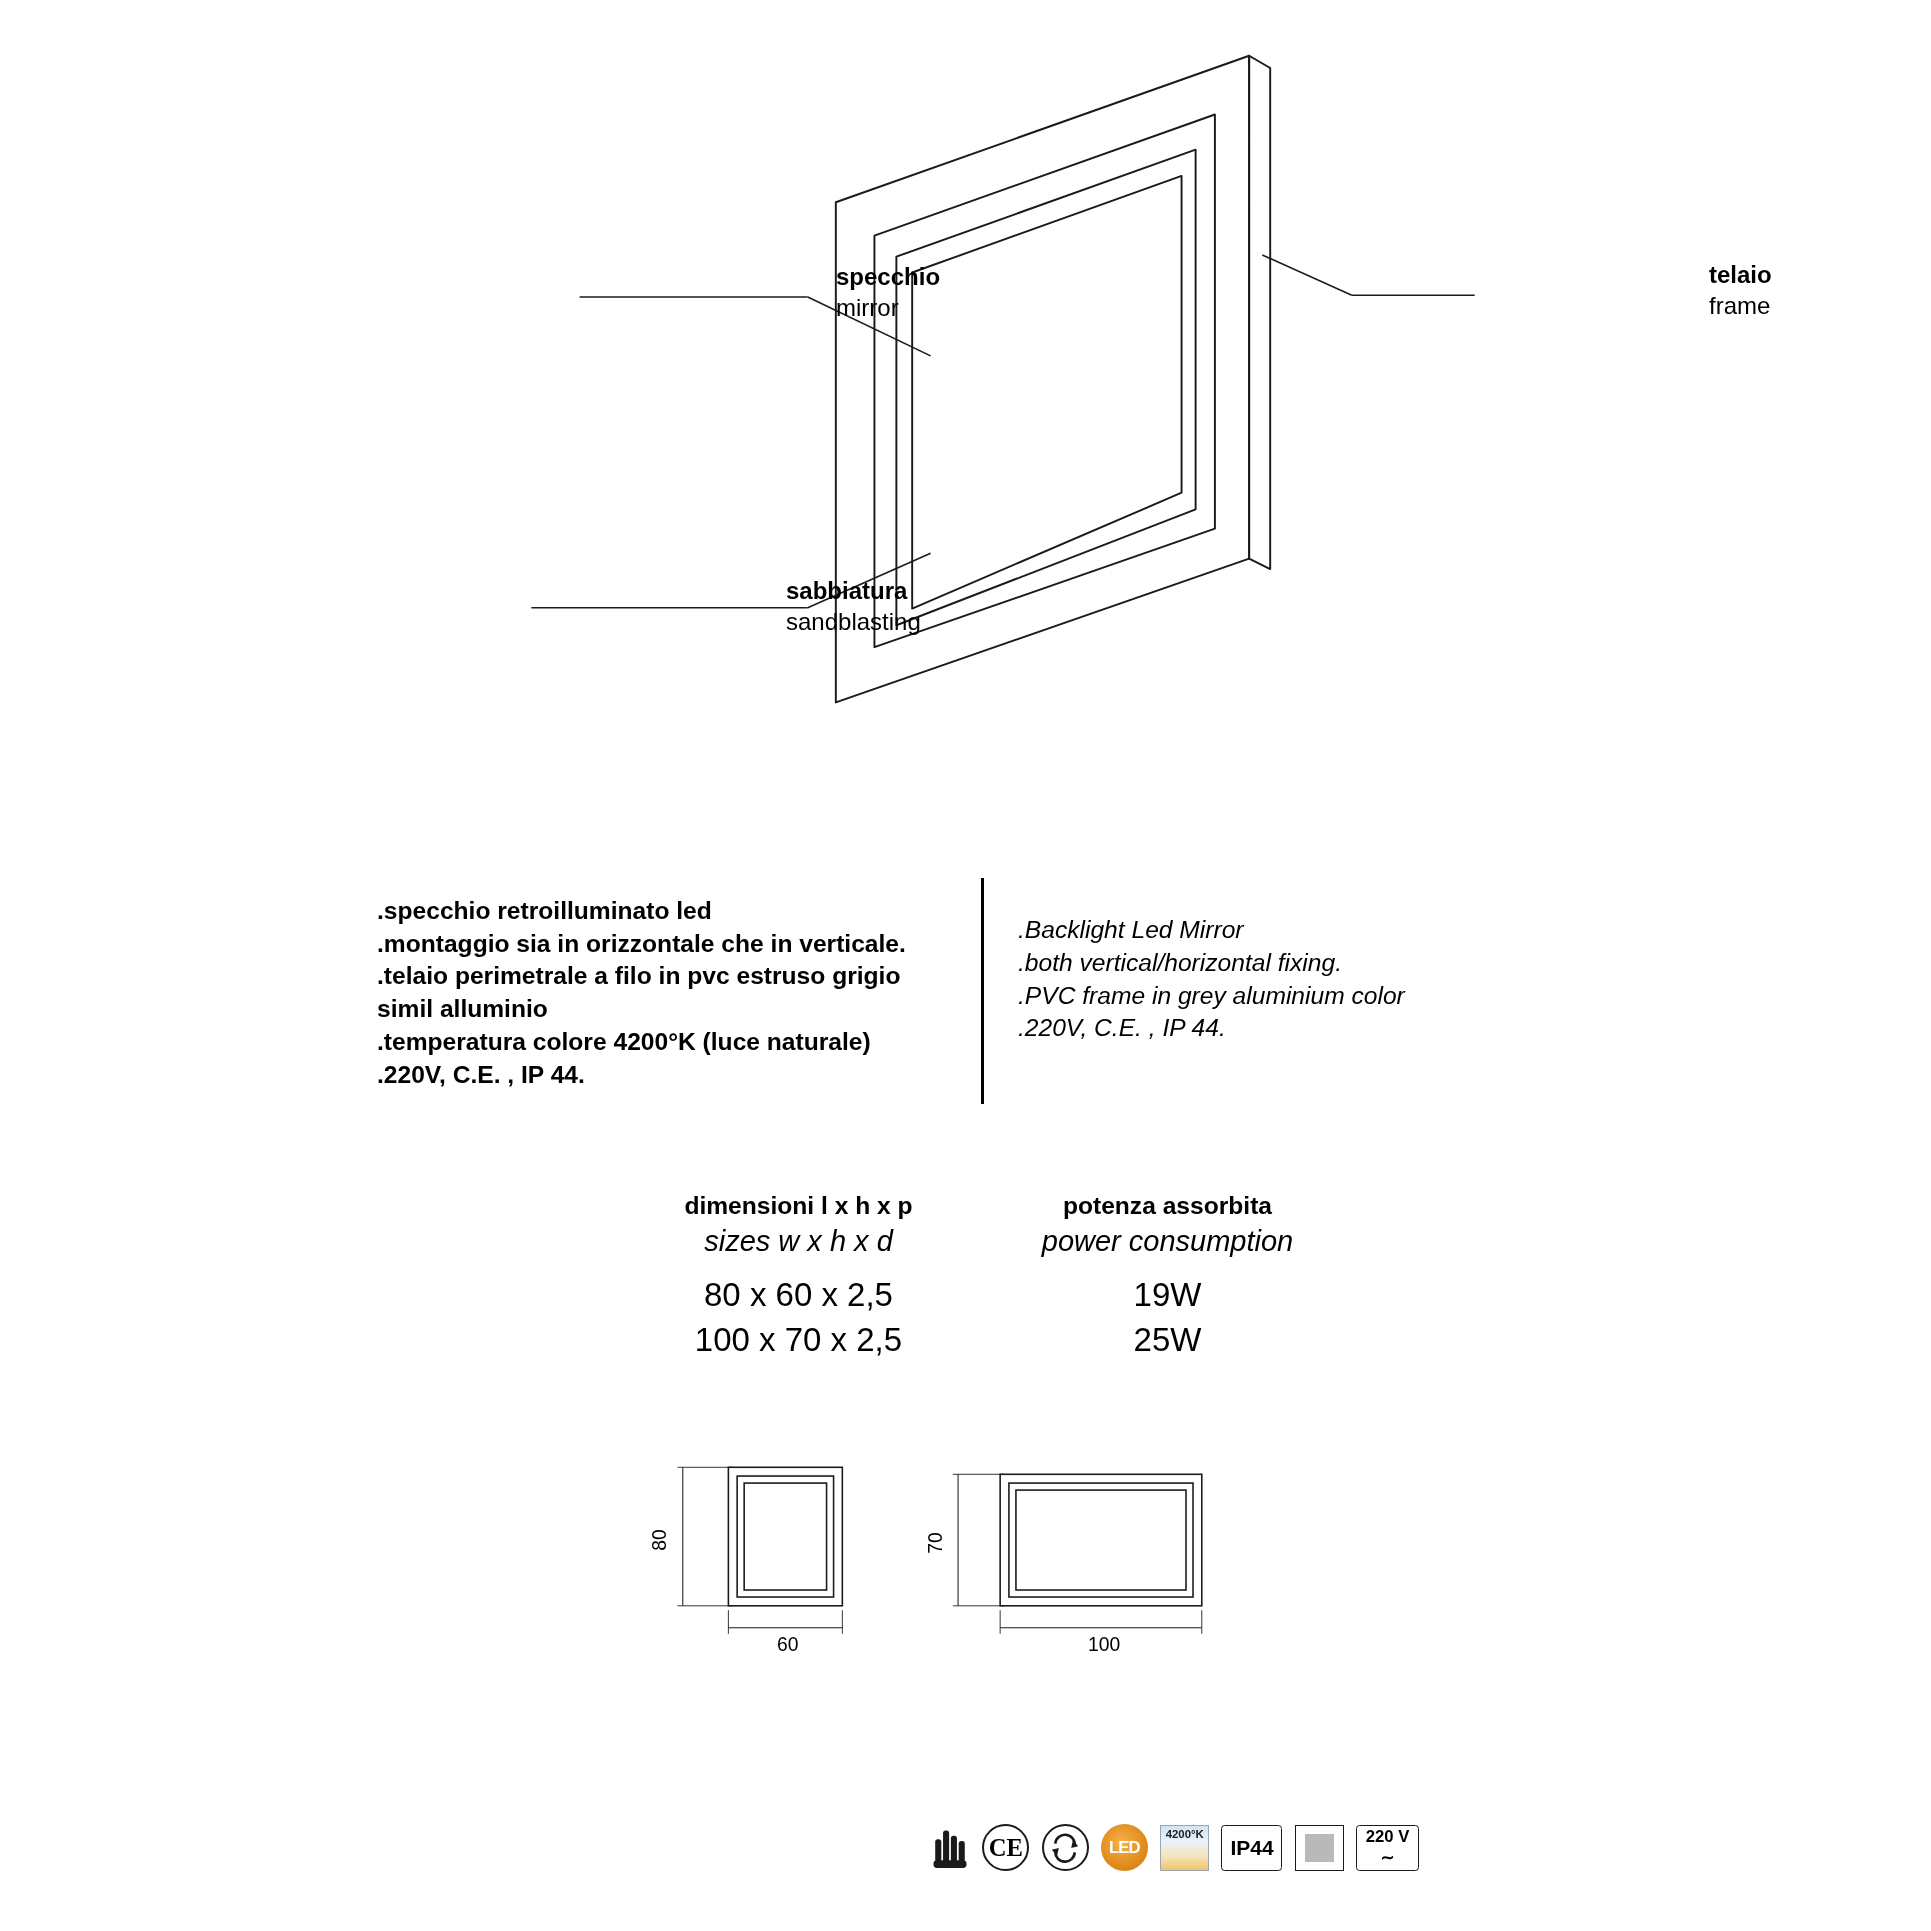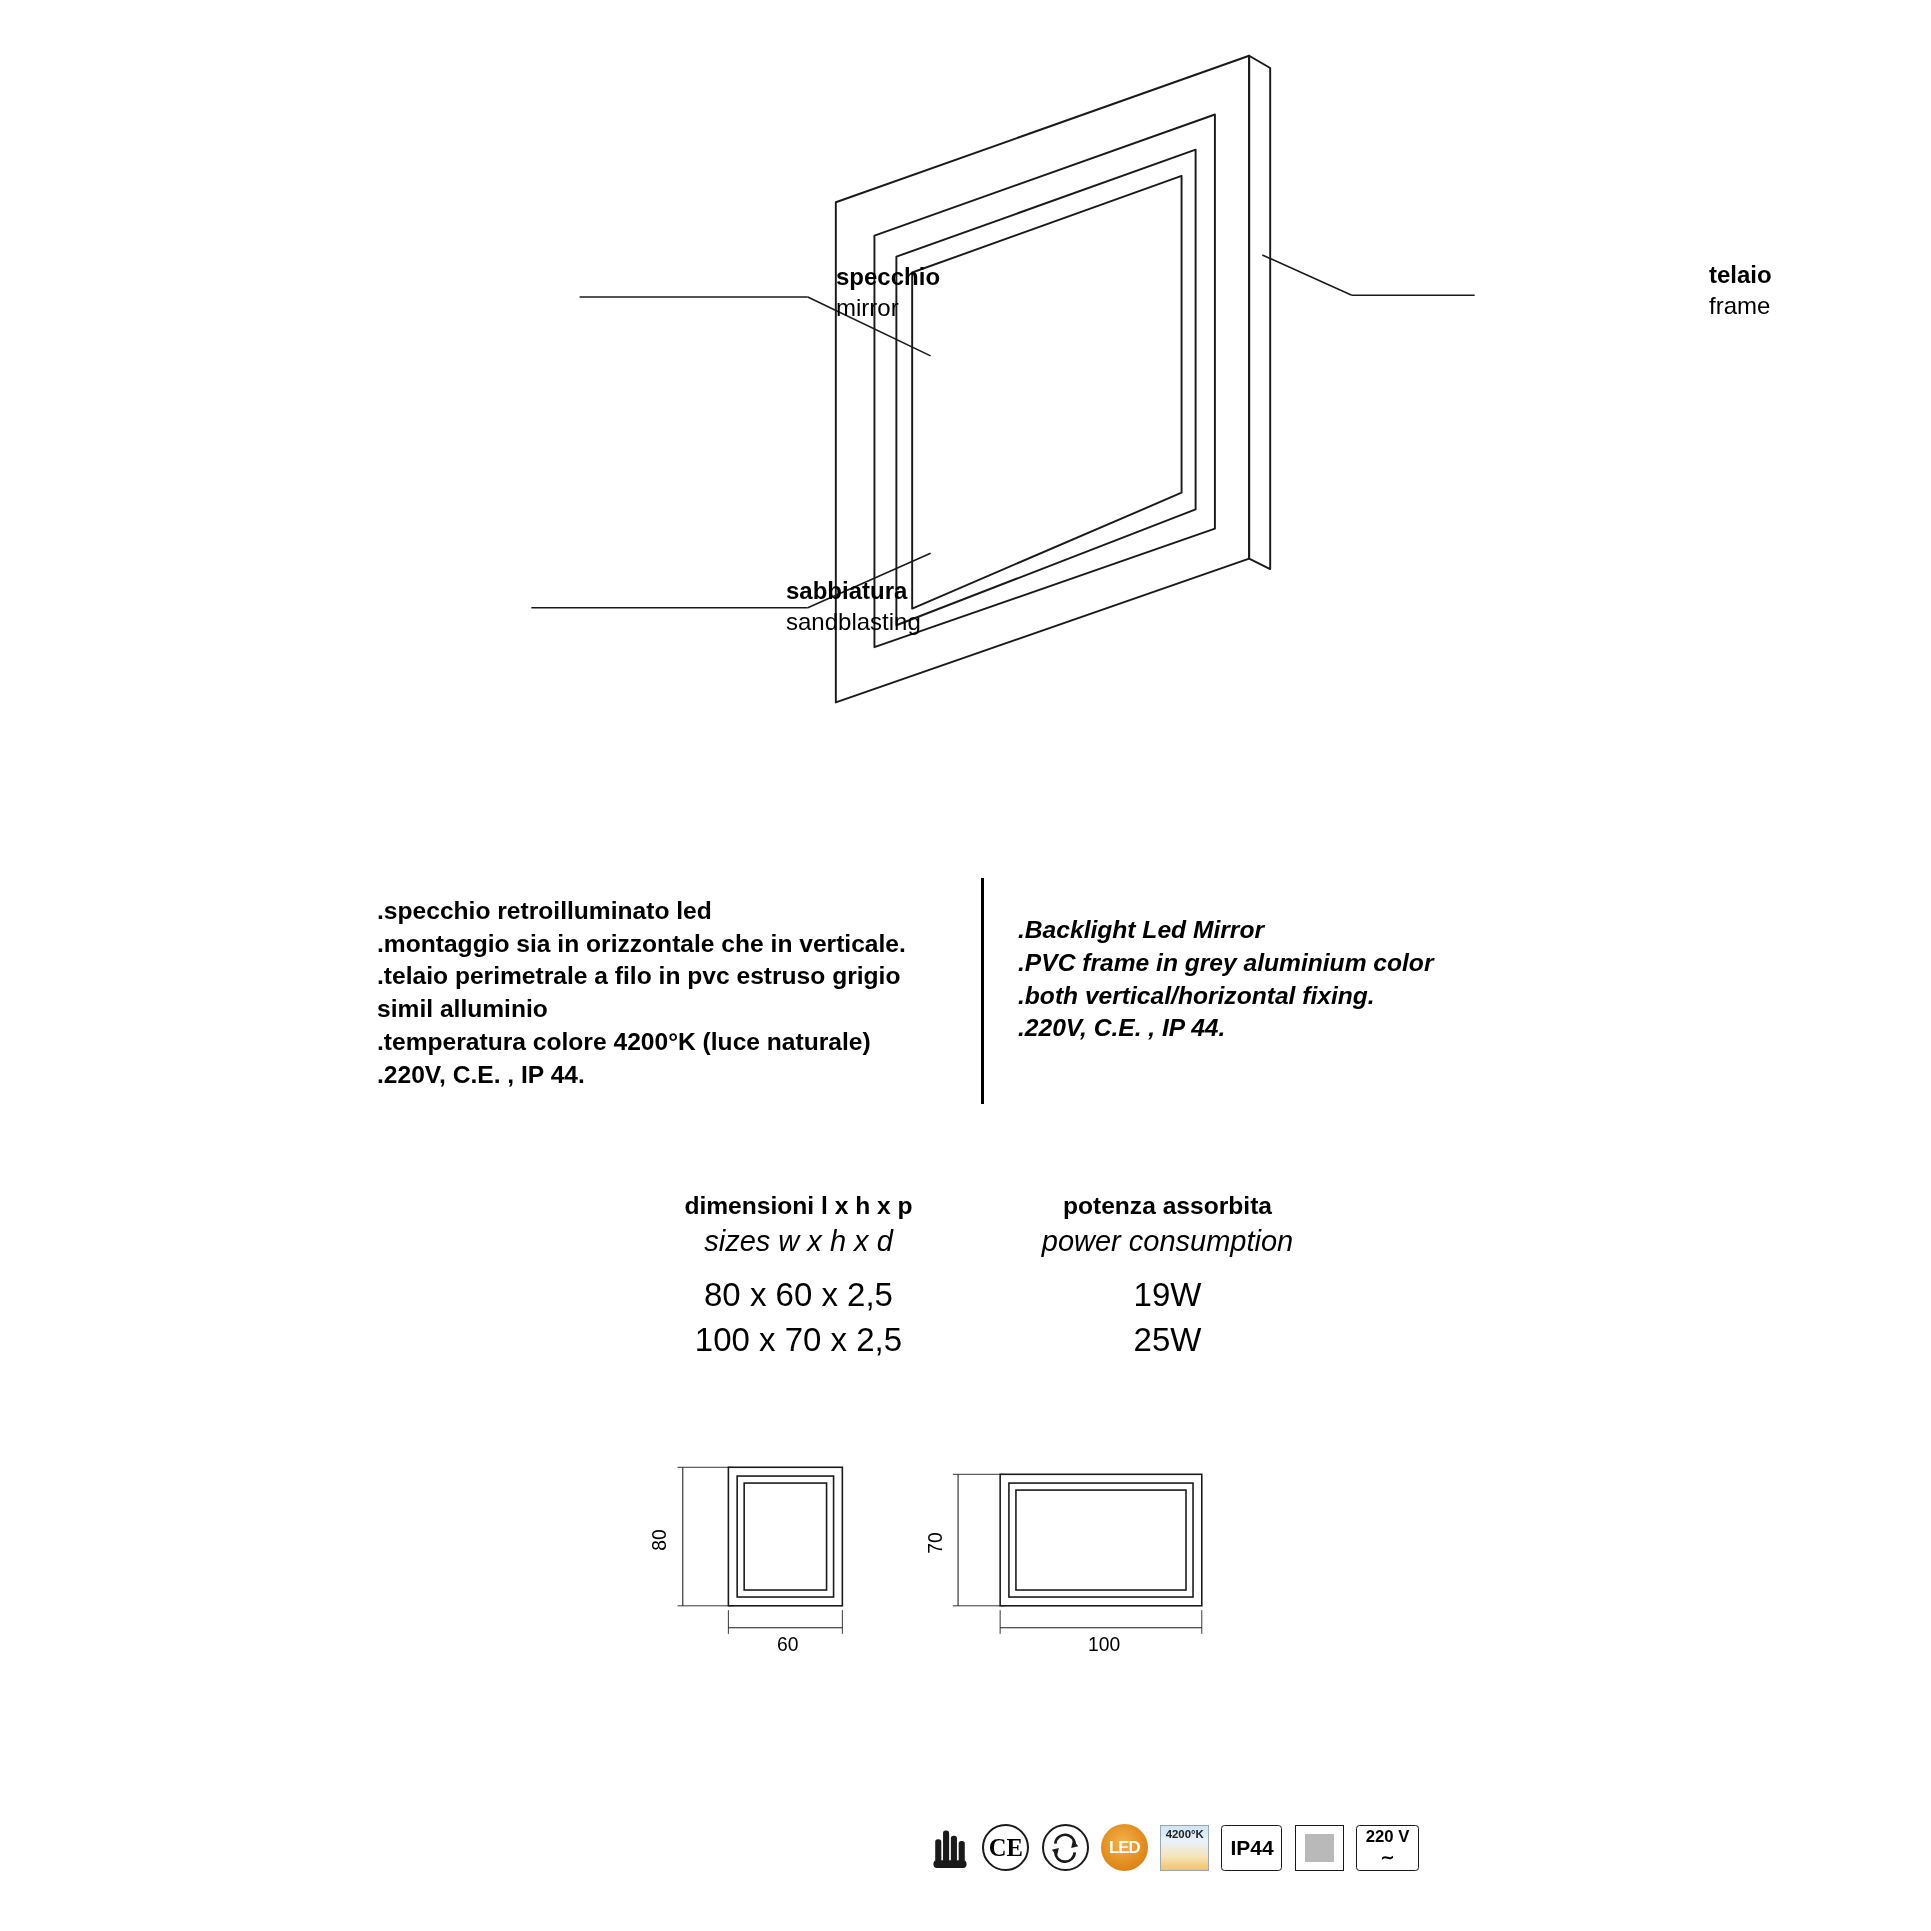--- a/index.html
+++ b/index.html
@@ -78,21 +78,21 @@
     height: 226px;
     background: #000;
   }
   .desc-line {
     font-size: 24.6px;
     line-height: 1.33;
     white-space: nowrap;
   }
   #desc-left .desc-line { font-weight: bold; }
   #desc-left .desc-line.wrap { white-space: normal; }
-  #desc-right .desc-line { font-style: italic; font-weight: bold; }
+  #desc-right .desc-line { font-style: italic; font-weight: normal; }
 
   
   #spec-table {
     position: absolute;
     left: 614px;
     top: 1189px;
     width: 790px;
   }
   .spec-cols {
     display: flex;
@@ -282,22 +282,22 @@
   <div id="desc-block">
     <div id="desc-left">
       <div class="desc-line">.specchio retroilluminato led</div>
       <div class="desc-line">.montaggio sia in orizzontale che in verticale.</div>
       <div class="desc-line wrap">.telaio perimetrale a filo in pvc estruso grigio simil alluminio</div>
       <div class="desc-line">.temperatura colore 4200°K (luce naturale)</div>
       <div class="desc-line">.220V, C.E. , IP 44.</div>
     </div>
     <div id="desc-right">
       <div class="desc-line">.Backlight Led Mirror</div>
+      <div class="desc-line">.both vertical/horizontal fixing.</div>
       <div class="desc-line">.PVC frame in grey aluminium color</div>
-      <div class="desc-line">.both vertical/horizontal fixing.</div>
       <div class="desc-line">.220V, C.E. , IP 44.</div>
     </div>
   </div>
 
   <div id="spec-table">
     <div class="spec-cols">
       <div class="spec-col-dim">
         <div class="spec-head-it">dimensioni l x h x p</div>
         <div class="spec-head-en">sizes w x h x d</div>
         <div class="spec-val">80 x 60 x 2,5</div>

